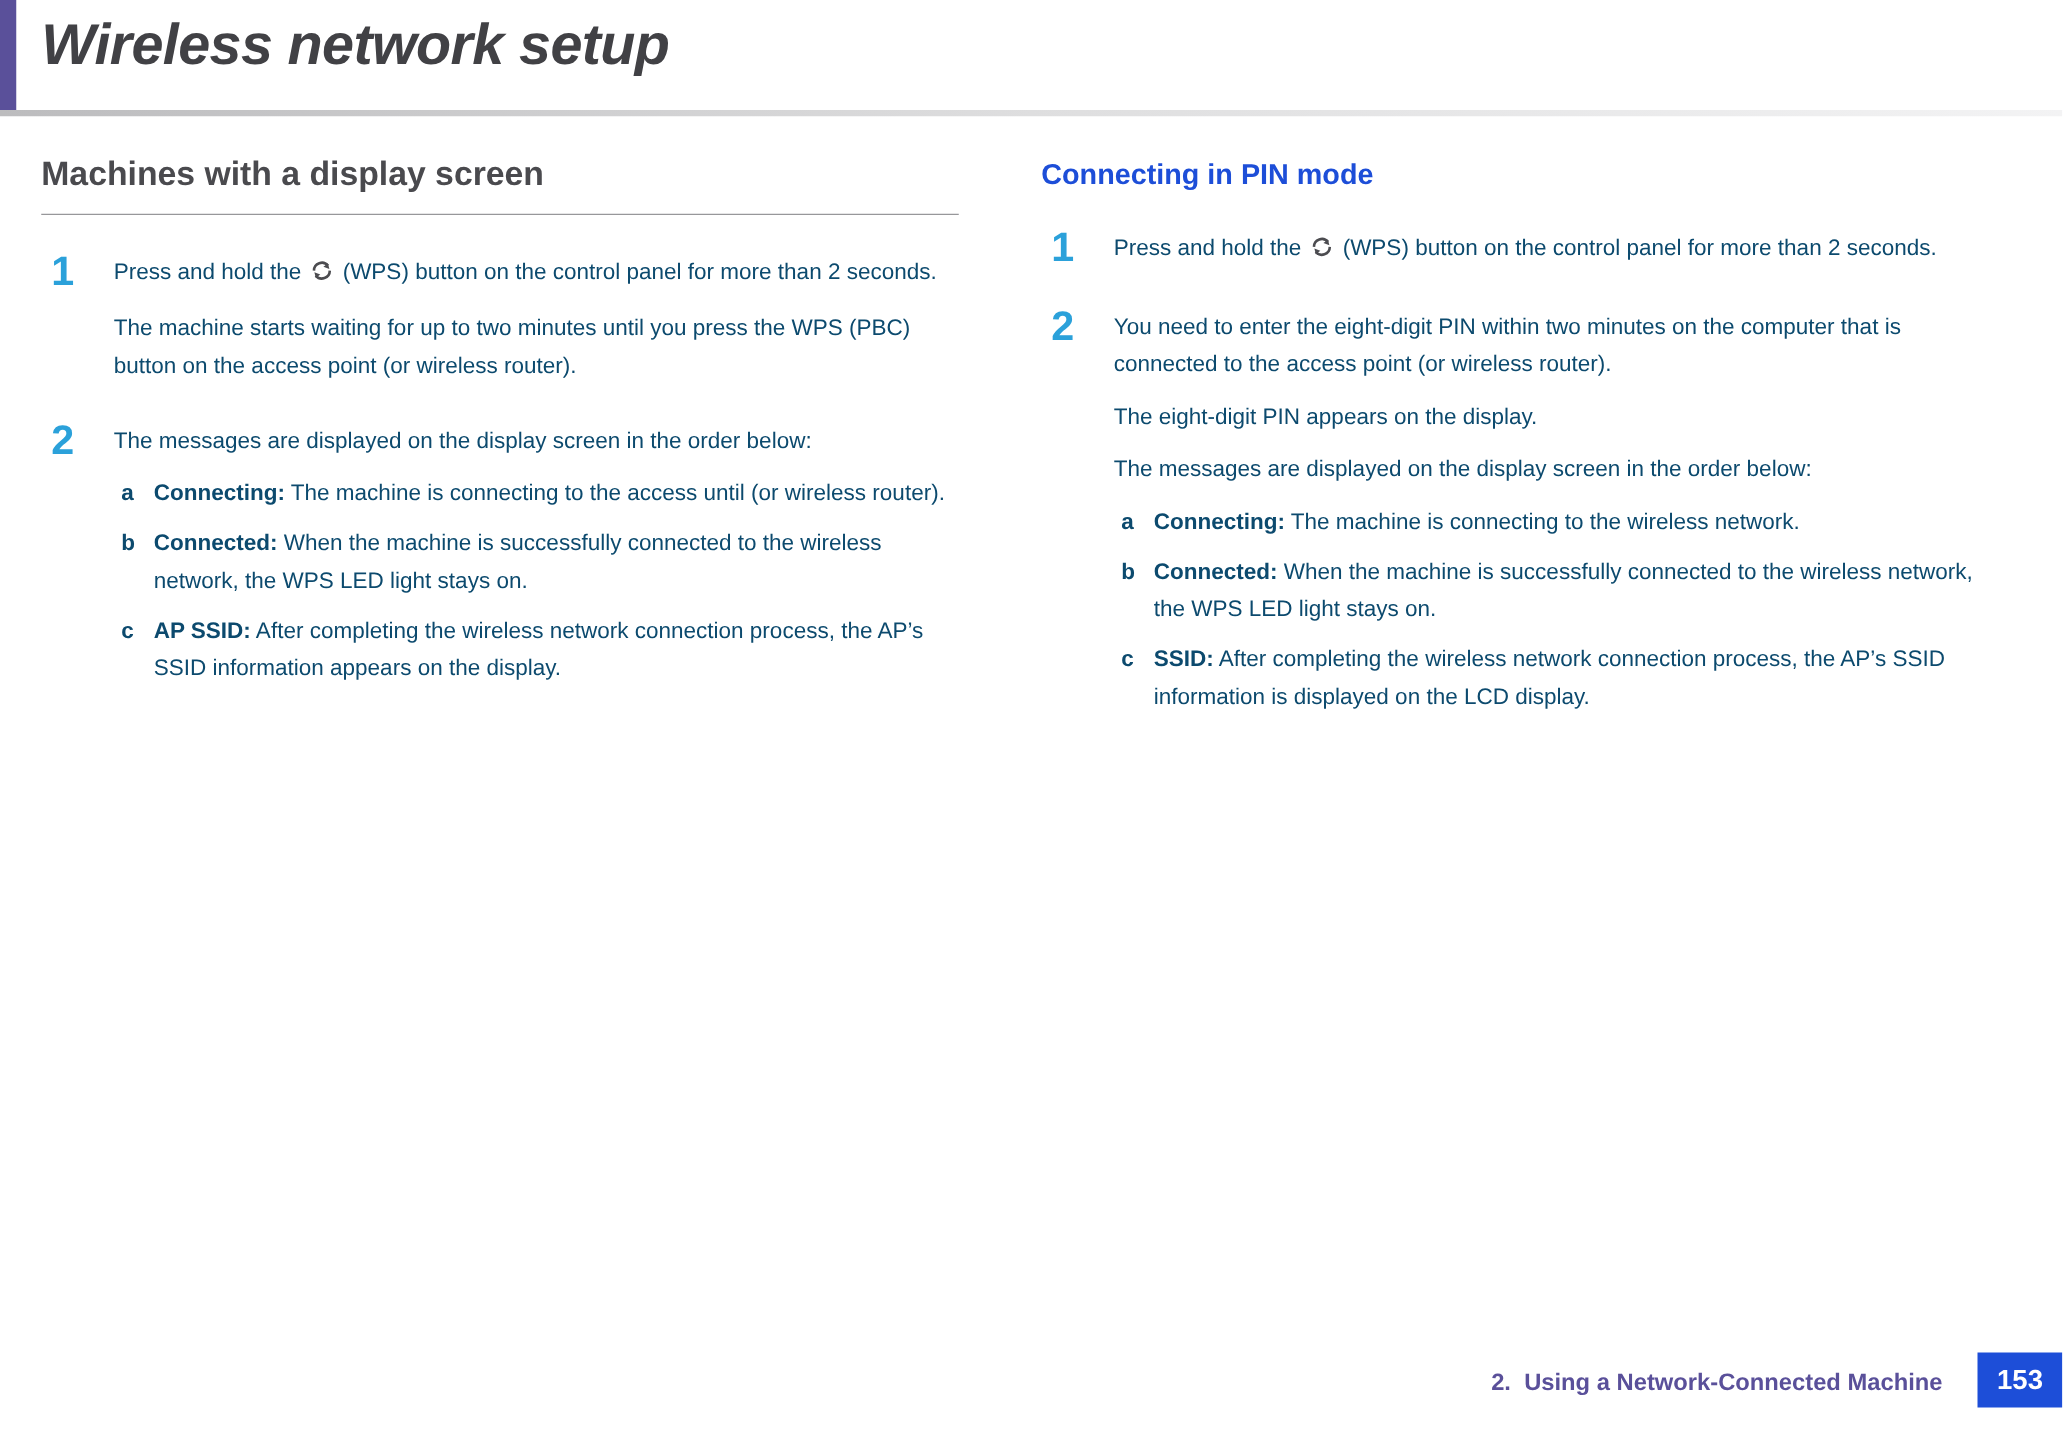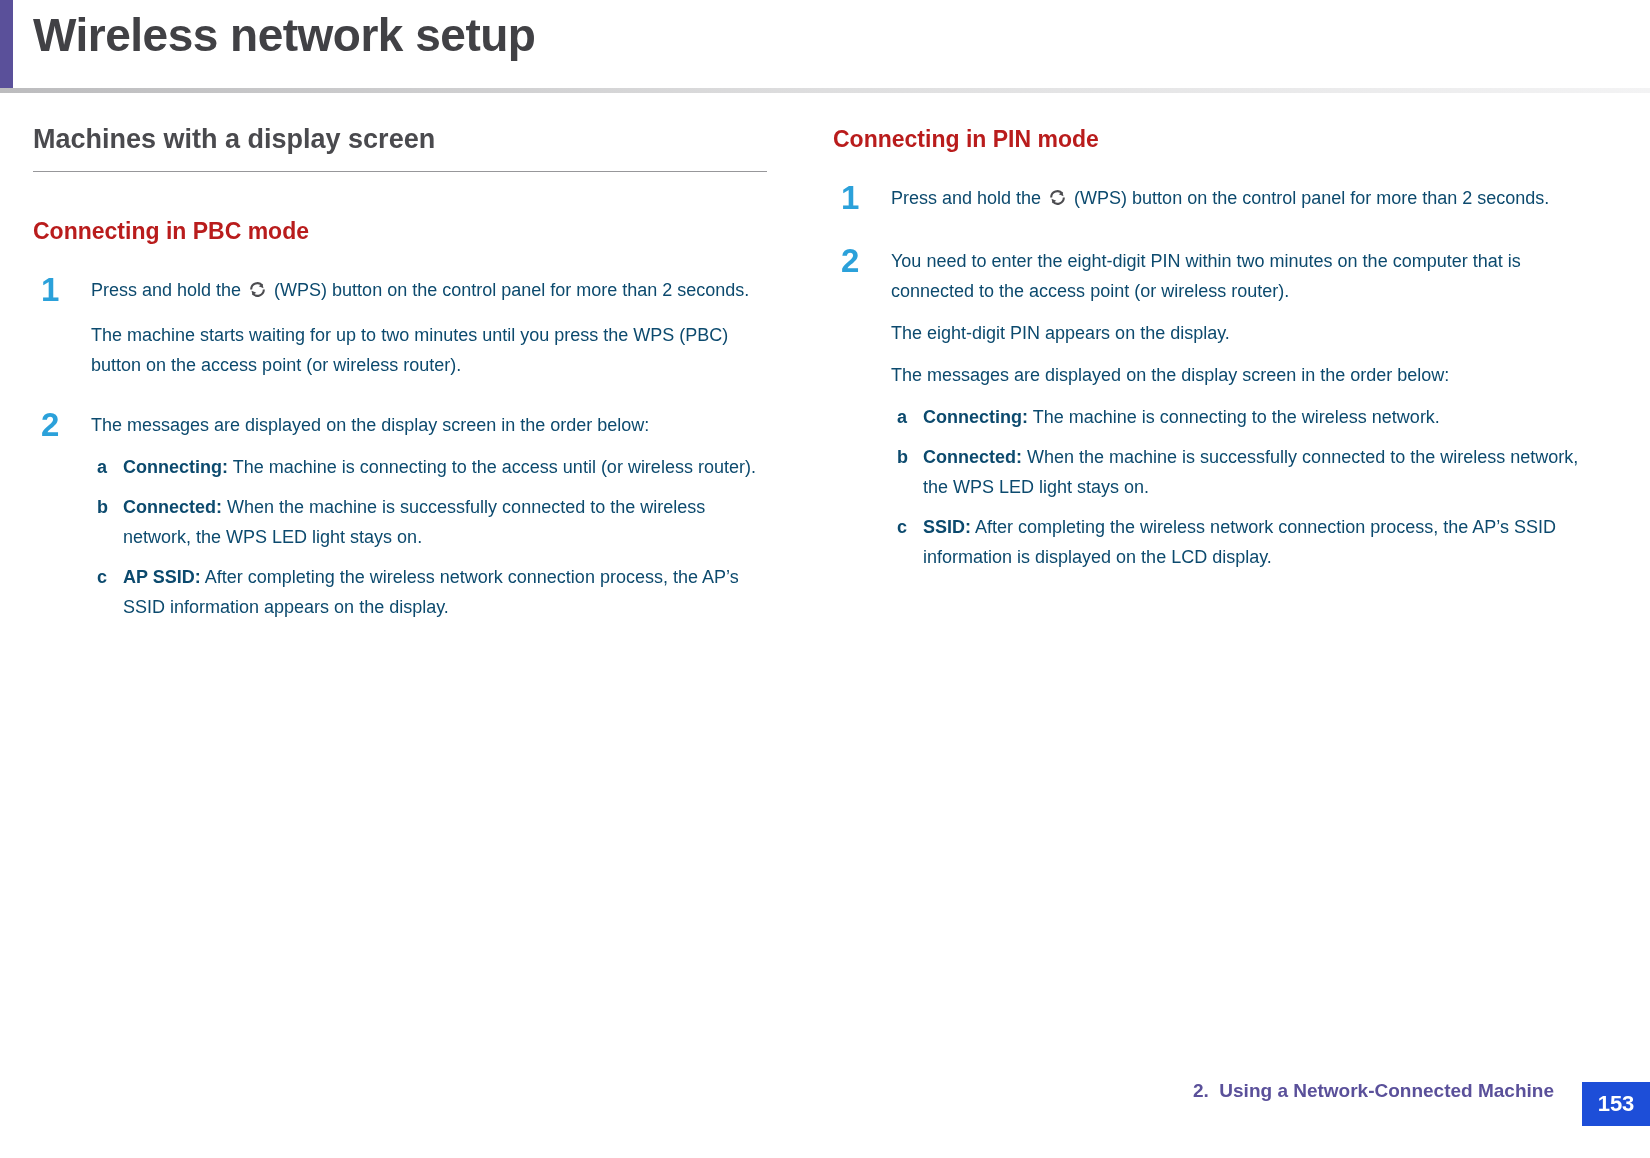--- a/index.html
+++ b/index.html
@@ -3,52 +3,52 @@
 <meta charset="utf-8">
 <style>
   html,body { margin:0; padding:0; background:#ffffff; }
   .page {
     position:relative; width:1650px; height:1158px; background:#ffffff;
     font-family:"Liberation Sans", sans-serif; color:#1d1d1f; overflow:hidden;
   }
   .accent-bar { position:absolute; left:0; top:0; width:13px; height:88px; background:#5a509a; }
   .page-title {
     position:absolute; left:33px; top:8px; margin:0;
-    font-size:46px; font-weight:bold; color:#414145; letter-spacing:-0.5px;
+    font-size:46px; font-weight:bold; color:#414145; letter-spacing:-0.5px;font-style:italic;
   }
   .header-rule {
     position:absolute; left:0; top:88px; width:100%; height:5px;
     background:linear-gradient(to right,#bcbcbe,#dededf 50%,#f3f3f4 100%);
   }
   .columns { position:absolute; left:33px; top:118px; right:44px; display:flex; gap:66px; }
   .col-left { width:734px; flex:0 0 734px; }
   .col-right { flex:1; }
   .section-title {
     margin:6px 0 12px 0; padding-bottom:16px; border-bottom:1px solid #97979a;
     font-size:27px; font-weight:bold; color:#4a4a4e;
   }
-  .sub-heading { margin:46px 0 24px 0; font-size:23px; font-weight:bold; color:#b91c1c; }
+  .sub-heading { margin:46px 0 24px 0; font-size:23px; font-weight:bold; color:#1d4ed8; }
   .col-right .sub-heading.first { margin-top:8px; }
   .step { display:flex; margin-top:30px; }
   .step-num {
     flex:0 0 58px; padding-left:8px; box-sizing:border-box;
     font-size:33px; font-weight:bold; color:#2ba1da; line-height:34px; margin-top:-2px;
   }
   .step-body { flex:1; font-size:18px; line-height:30px; color:#0c4a6e; }
   .step-body p { margin:0 0 12px 0; }
   .step-body p:last-child { margin-bottom:0; }
   .wps-icon { display:inline-block; vertical-align:-3px; margin:0 2px; }
   .sub-items { margin-top:2px; }
   .item { display:flex; margin-bottom:10px; }
   .item-letter { flex:0 0 32px; padding-left:6px; box-sizing:border-box; font-weight:bold; }
   .item-text { flex:1; }
   .item-text strong { font-weight:bold; }
   strong { font-weight:bold; }
   .footer-chapter {
-    position:absolute; right:96px; bottom:56px;
+    position:absolute; right:96px; bottom:40px;
     color:#5a509a; font-weight:bold; font-size:19px; white-space:pre;
   }
   .page-badge {
     position:absolute; right:0; bottom:32px; width:68px; height:44px;
     background:#1d4ed8; color:#ffffff; display:flex; align-items:center; justify-content:center;
     font-size:22px; font-weight:bold;
   }
 </style>
 </head>
 <body>
@@ -56,21 +56,20 @@
 <div class="page">
 
   <div class="accent-bar"></div>
   <h1 class="page-title">Wireless network setup</h1>
   <div class="header-rule"></div>
 
   <div class="columns">
 
     <div class="col-left">
       <h2 class="section-title">Machines with a display screen</h2>
-      <h3 class="sub-heading">Connecting in PBC mode</h3>
 
       <div class="step">
         <div class="step-num">1</div>
         <div class="step-body">
           <p><span>Press and hold the </span><span class="wps-icon"><svg width="19" height="19" viewBox="0 0 24 24" aria-hidden="true">
                   <path d="M20 12a8 8 0 0 1-14.2 5" fill="none" stroke="#4c4c50" stroke-width="2.6"></path>
                   <path d="M4 12a8 8 0 0 1 14.2-5" fill="none" stroke="#4c4c50" stroke-width="2.6"></path>
                   <path d="M4.4 13.6 5.9 19.4l4.5-3.4z" fill="#4c4c50"></path>
                   <path d="M19.6 10.4 18.1 4.6l-4.5 3.4z" fill="#4c4c50"></path>
                 </svg></span><span> (WPS) button on the control panel for more than 2 seconds.</span></p>

